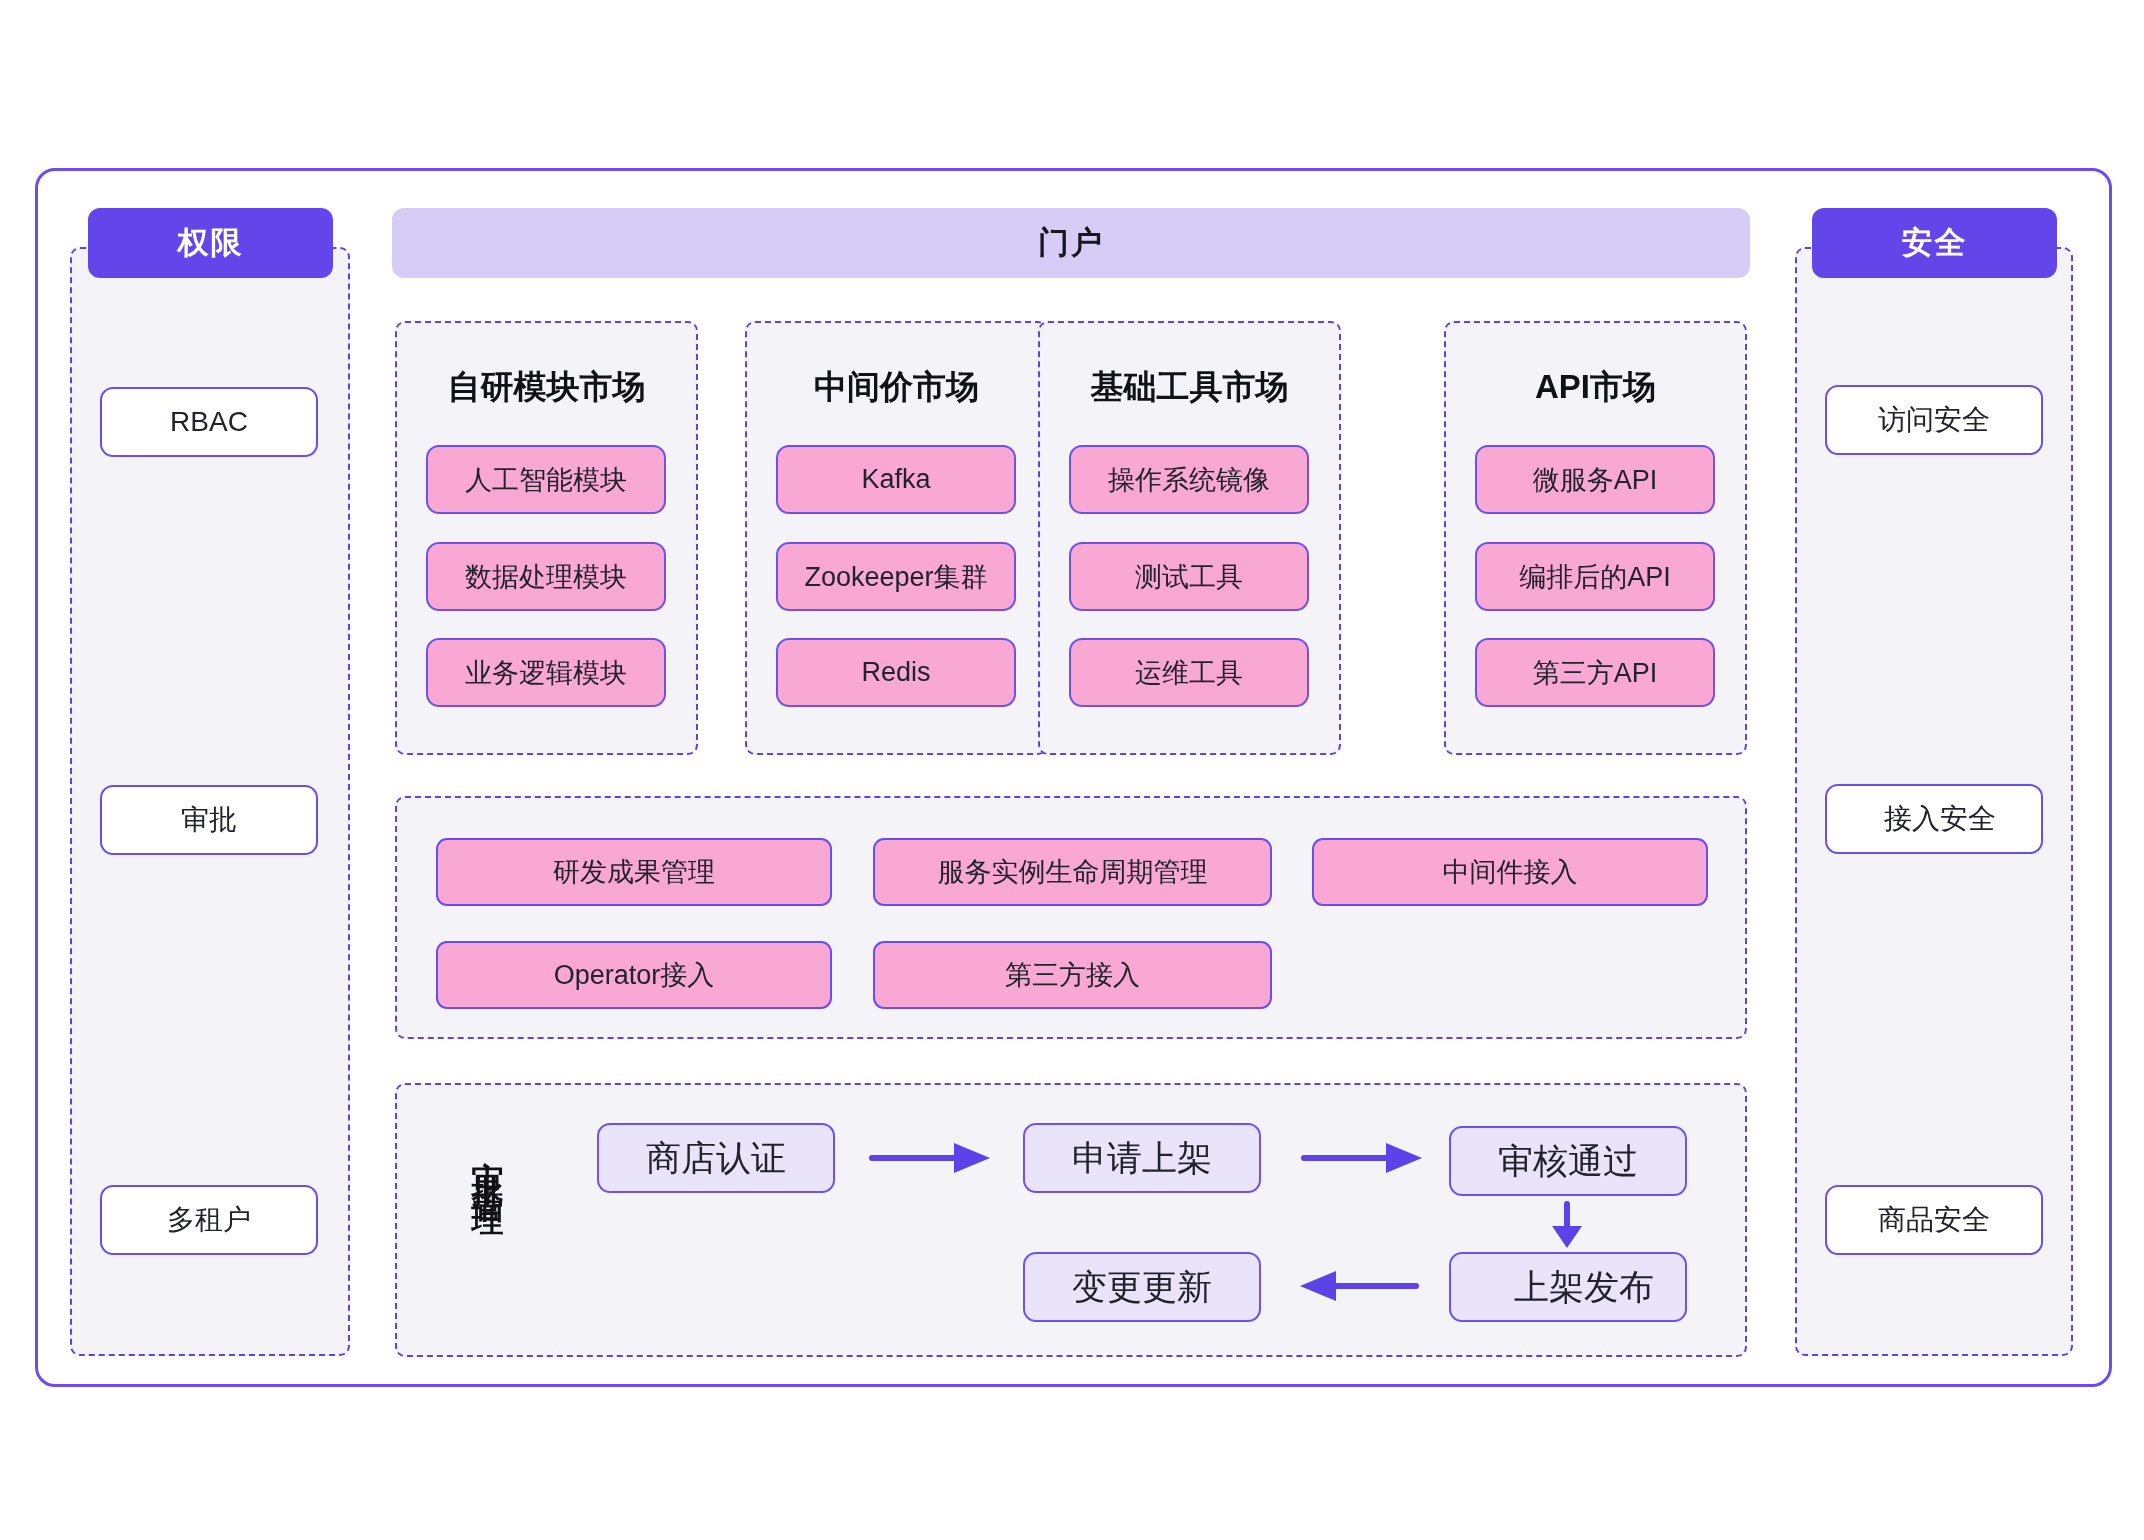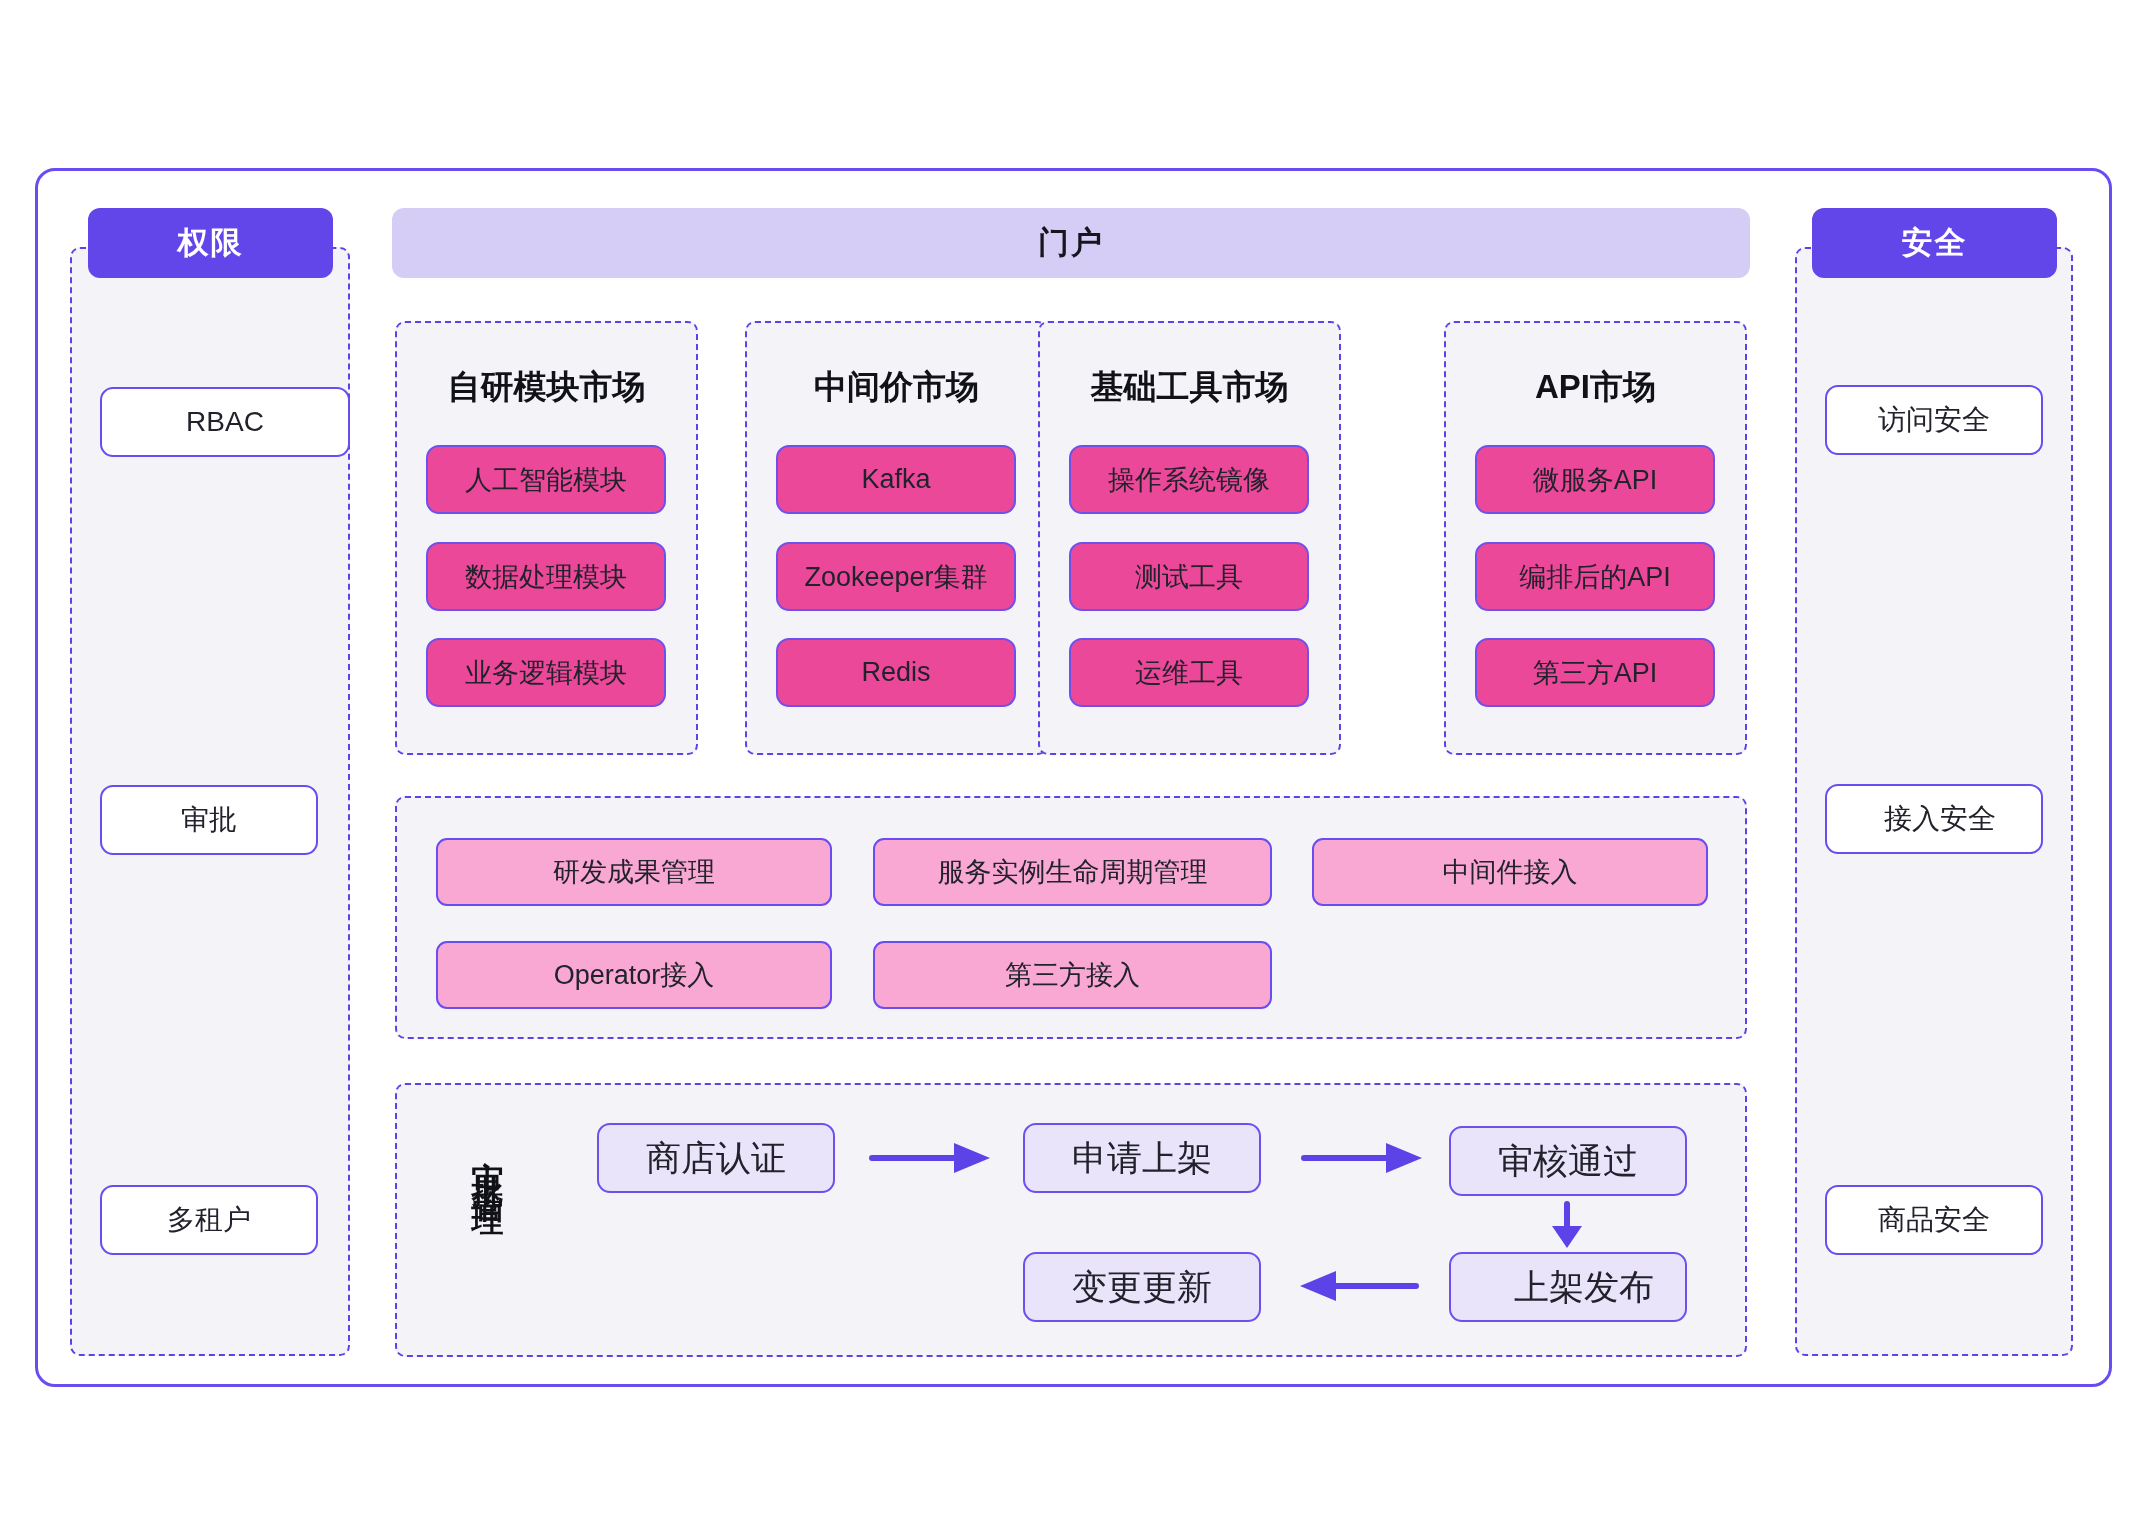--- a/index.html
+++ b/index.html
@@ -11,21 +11,21 @@
   .dashed-panel { position:absolute; border:2px dashed #5b43e8; border-radius:10px; background:#f4f4f8; }
   .head-badge { position:absolute; width:245px; height:70px; background:#6246ea; border-radius:12px;
                 color:#ffffff; font-size:31px; font-weight:bold; display:flex; align-items:center;
                 justify-content:center; z-index:5; letter-spacing:2px; }
   .banner { position:absolute; left:392px; top:208px; width:1358px; height:70px; background:#d5cdf6;
             border-radius:12px; display:flex; align-items:center; justify-content:center;
             font-size:31px; font-weight:600; color:#16161f; z-index:5; letter-spacing:2px; }
   .mk-col { position:absolute; top:321px; width:303px; height:434px; }
   .mk-title { position:absolute; left:0; top:44px; width:100%; text-align:center; font-size:33px;
               font-weight:bold; color:#111118; }
-  .chip { position:absolute; width:240px; height:69px; left:31px; background:#ec4899;
+  .chip { position:absolute; width:240px; height:69px; left:31px; background:#f9a8d4;
           border:2px solid #6f50ee; border-radius:13px; display:flex; align-items:center;
           justify-content:center; font-size:27px; color:#22222c; }
   .white-box { position:absolute; height:70px; background:#ffffff; border:2px solid #6b4cf0;
                border-radius:13px; display:flex; align-items:center; justify-content:center;
                font-size:28px; color:#22222c; }
   .mgmt-box { position:absolute; height:68px; background:#f9a8d4; border:2px solid #6b4cf0;
               border-radius:11px; display:flex; align-items:center; justify-content:center;
               font-size:27px; color:#22222c; }
   .flow-chip { position:absolute; width:238px; height:70px; background:#e9e4fa; border:2px solid #6f50ee;
                border-radius:13px; display:flex; align-items:center; justify-content:center;
@@ -36,21 +36,21 @@
   .arrow-layer { position:absolute; left:0; top:0; width:2144px; height:1540px; pointer-events:none; z-index:6; }
 </style>
 </head>
 <body>
 
 <div class="canvas">
   <div class="outer"></div>
 
   <div class="dashed-panel" style="left:70px; top:247px; width:280px; height:1109px;"></div>
   <div class="head-badge" style="left:88px; top:208px;">权限</div>
-  <div class="white-box" style="left:100px; top:387px; width:250px;">RBAC</div>
+  <div class="white-box" style="left:100px; top:387px; width:218px;">RBAC</div>
   <div class="white-box" style="left:100px; top:1185px; width:218px;">多租户</div>
   <div class="white-box" style="left:100px; top:785px; width:218px;">审批</div>
 
   <div class="banner">门户</div>
 
   <div class="mk-col" style="left:395px;">
     <div class="dashed-panel" style="left:0; top:0; width:303px; height:434px;"></div>
     <div class="mk-title">自研模块市场</div>
     <div class="chip" style="top:124px;">人工智能模块</div>
     <div class="chip" style="top:221px;">数据处理模块</div>

